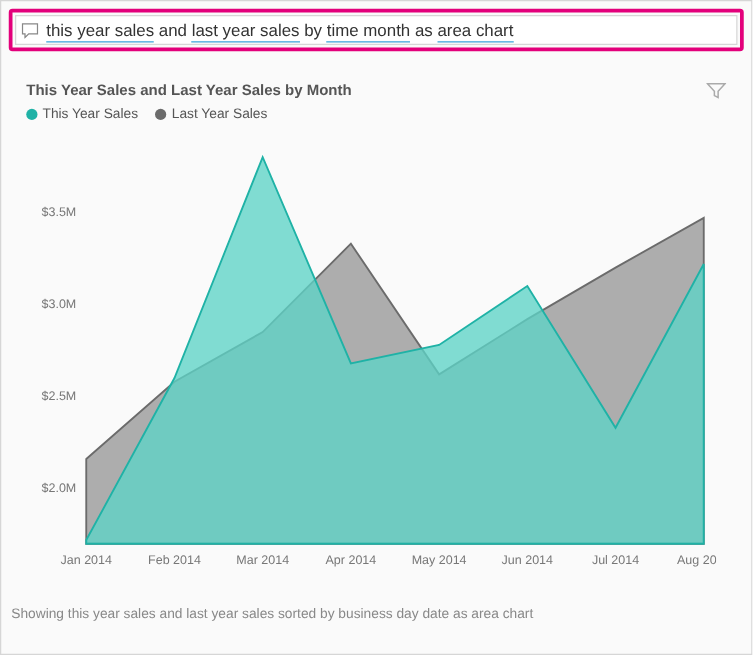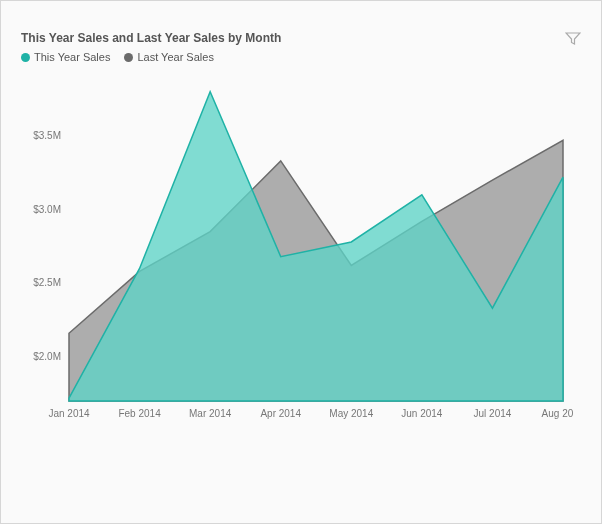--- a/index.html
+++ b/index.html
@@ -86,20 +86,30 @@
     padding: 4px 2px 0 2px;
     font-size: 11px;
     color: #888;
   }
 </style>
 </head>
 <body>
 
 <div class="outer">
 
+  <div class="query-bar-highlight">
+    <div class="query-bar">
+      <span class="chat-icon">
+        <svg width="14" height="13" viewBox="0 0 14 13">
+          <path d="M1 1 h12 v8 h-7 l-3 3 v-3 h-2 z" fill="none" stroke="#888" stroke-width="1"></path>
+        </svg>
+      </span>
+      <span class="query-text"><span class="ul">this year sales</span><span> and </span><span class="ul">last year sales</span><span> by </span><span class="ul">time month</span><span> as </span><span class="ul">area chart</span></span>
+    </div>
+  </div>
 
   <div class="chart-card">
     <div class="chart-header">
       <div>
         <div class="chart-title">This Year Sales and Last Year Sales by Month</div>
         <div class="legend">
           <div class="legend-item">
             <span class="swatch teal"></span>
             <span>This Year Sales</span>
           </div>
@@ -129,14 +139,15 @@
           <text x="189.14285714285714" y="348" text-anchor="middle" class="axis-label">Mar 2014</text>
           <text x="259.71428571428567" y="348" text-anchor="middle" class="axis-label">Apr 2014</text>
           <text x="330.2857142857143" y="348" text-anchor="middle" class="axis-label">May 2014</text>
           <text x="400.8571428571429" y="348" text-anchor="middle" class="axis-label">Jun 2014</text>
           <text x="471.4285714285714" y="348" text-anchor="middle" class="axis-label">Jul 2014</text>
           <text x="542" y="348" text-anchor="middle" class="axis-label">Aug 2014</text>
         </svg>
     </div>
   </div>
 
+  <div class="footer-note">Showing this year sales and last year sales sorted by business day date as area chart</div>
 
 </div>
 
 </body></html>

